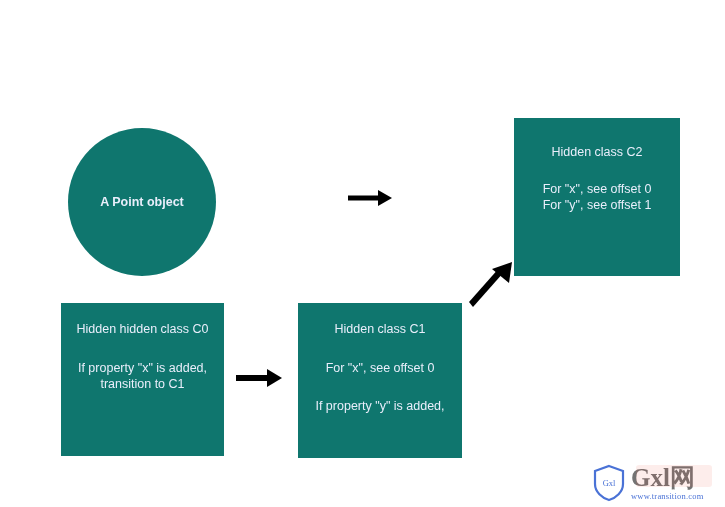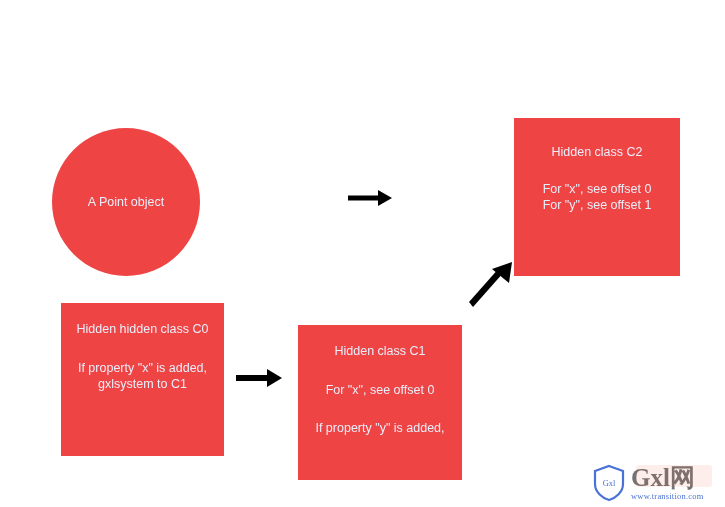--- a/index.html
+++ b/index.html
@@ -19,66 +19,66 @@
     position: absolute;
     left: 0;
     top: 0;
     width: 725px;
     height: 507px;
   }
 
   
   .node {
     position: absolute;
-    background: #ef4444;
+    background: #0f766e;
     color: #e9eefb;
     display: flex;
     flex-direction: column;
     align-items: center;
     justify-content: flex-start;
     text-align: center;
     line-height: 1.32;
     font-size: 12.5px;
     box-sizing: border-box;
   }
   .node .line {
     display: block;
     width: 100%;
   }
 
   
   #point-object {
-    left: 52px;
+    left: 68px;
     top: 128px;
     width: 148px;
     height: 148px;
     border-radius: 50%;
     align-items: flex-end;
     justify-content: center;
     padding: 0 10px;
+    font-weight: bold;
   }
 
   
   #class-c0 {
     left: 61px;
     top: 303px;
     width: 163px;
     height: 153px;
     padding: 18px 6px 0 6px;
   }
   #class-c0 .gap { height: 22px; }
 
   
   #class-c1 {
     left: 298px;
     top: 303px;
     width: 164px;
     height: 155px;
     padding: 18px 6px 0 6px;
-    margin-top: 22px;
   }
   #class-c1 .gap { height: 22px; }
 
   
   #class-c2 {
     left: 514px;
     top: 118px;
     width: 166px;
     height: 158px;
     padding: 26px 6px 0 6px;
@@ -166,21 +166,21 @@
     <g fill="#000000">
       <rect x="0" y="9.5" width="32" height="5"></rect>
       <polygon points="30,4 44,12 30,20"></polygon>
     </g>
   </svg>
 
   <div class="node" id="class-c0">
     <span class="line">Hidden hidden class C0</span>
     <span class="gap"></span>
     <span class="line">If property "x" is added,</span>
-    <span class="line">gxlsystem to C1</span>
+    <span class="line">transition to C1</span>
   </div>
 
   <svg class="arrow" id="arrow-c0-c1" style="left:236px; top:366px;" width="48" height="24" viewBox="0 0 48 24">
     <g fill="#000000">
       <rect x="0" y="9" width="33" height="6"></rect>
       <polygon points="31,3 46,12 31,21"></polygon>
     </g>
   </svg>
 
   <div class="node" id="class-c1">

